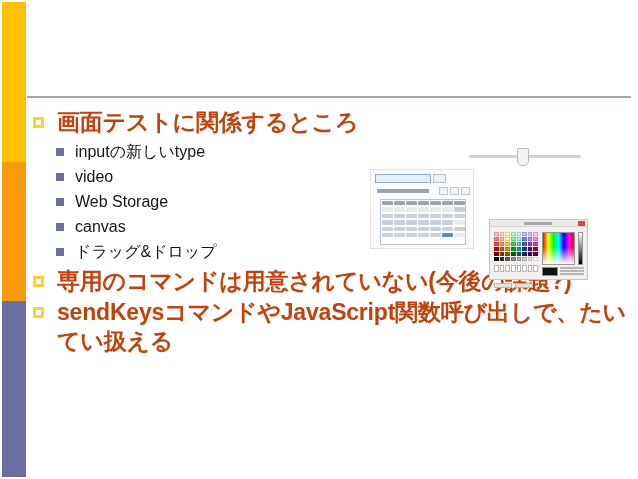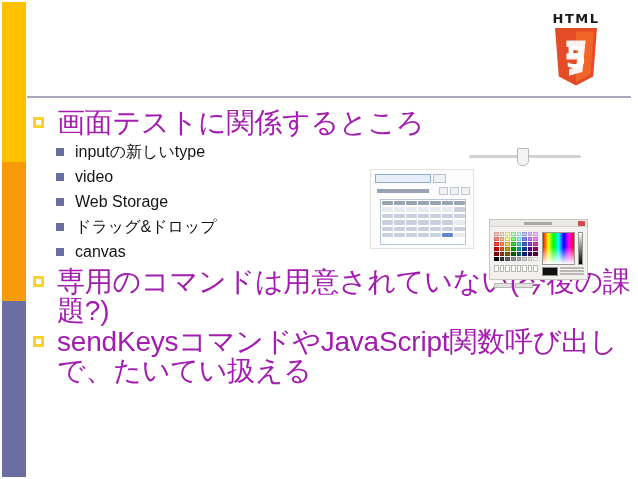--- a/index.html
+++ b/index.html
@@ -89,24 +89,25 @@
     flex: 0 0 auto;
     width: 11px;
     height: 11px;
     margin-top: 9px;
     margin-right: 13px;
     border: 3px solid #ffd034;
     background: #ffffff;
     box-sizing: border-box;
   }
   .lvl1 .tx {
-    font-size: 28px;
+    font-size: 23px;
     line-height: 29px;
-    color: #a21caf;
+    color: #c2410c;
     letter-spacing: -0.2px;
+    font-weight: bold;
   }
   .sublist { margin: 3px 0 4px 23px; }
   .lvl2 {
     display: flex;
     align-items: flex-start;
     margin-bottom: 2px;
   }
   .lvl2 .mk {
     flex: 0 0 auto;
     width: 8px;
@@ -291,29 +292,20 @@
 <body>
 
 <div id="slide">
 
   <div class="band band-top"></div>
   <div class="band band-mid"></div>
   <div class="band band-bottom"></div>
 
   <div class="title-rule"></div>
 
-  <div class="logo">
-    <div class="logo-word">HTML</div>
-    <svg class="logo-shield" width="46" height="58" viewBox="0 0 46 58">
-      <path d="M2,0 L44,0 L40.2,48.5 L23,57.5 L5.8,48.5 Z" fill="#e34c26"></path>
-      <path d="M23,3.6 L40.8,3.6 L37.6,46.3 L23,54.0 Z" fill="#ef652a"></path>
-      <path d="M32.6,12.5 L13.4,12.5 L13.4,19.0 L25.4,19.0 L24.8,25.2 L13.4,25.2 L13.4,31.6 L24.2,31.6 L23.5,39.2 L16.0,41.2 L16.0,47.8 L29.4,43.9 L31.9,19.0 L32.6,12.5 Z" fill="#ffffff" opacity="0.92"></path>
-      <text x="23" y="40" font-family="DejaVu Sans, sans-serif" font-size="30" font-weight="bold" fill="#ffffff" text-anchor="middle">5</text>
-    </svg>
-  </div>
 
   <div class="content">
 
     <div class="lvl1">
       <span class="mk"></span>
       <span class="tx">画面テストに関係するところ</span>
     </div>
     <div class="sublist">
       <div class="lvl2">
         <span class="mk"></span>
@@ -322,25 +314,25 @@
       <div class="lvl2">
         <span class="mk"></span>
         <span class="tx">video</span>
       </div>
       <div class="lvl2">
         <span class="mk"></span>
         <span class="tx">Web Storage</span>
       </div>
       <div class="lvl2">
         <span class="mk"></span>
-        <span class="tx">ドラッグ&amp;ドロップ</span>
+        <span class="tx">canvas</span>
       </div>
       <div class="lvl2">
         <span class="mk"></span>
-        <span class="tx">canvas</span>
+        <span class="tx">ドラッグ&amp;ドロップ</span>
       </div>
     </div>
 
     <div class="lvl1">
       <span class="mk"></span>
       <span class="tx">専用のコマンドは用意されていない(今後の課題?)</span>
     </div>
 
     <div class="lvl1">
       <span class="mk"></span>

